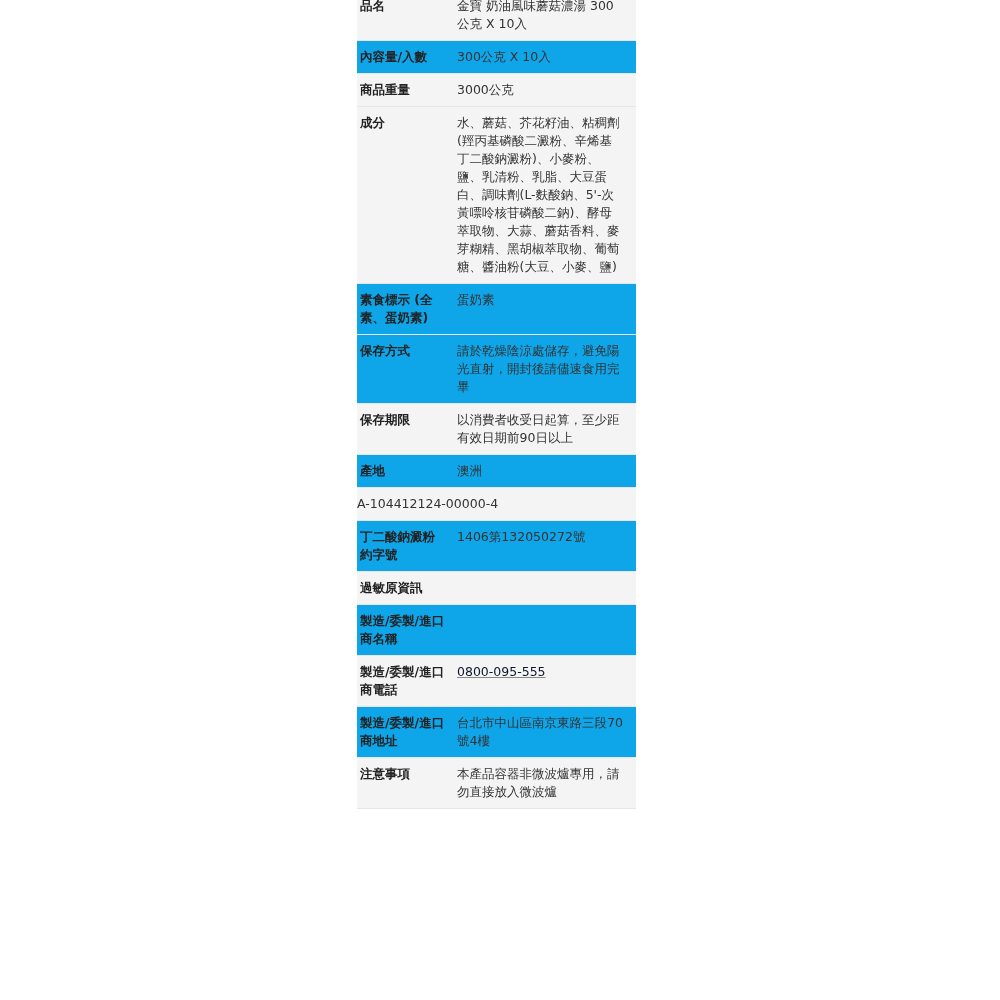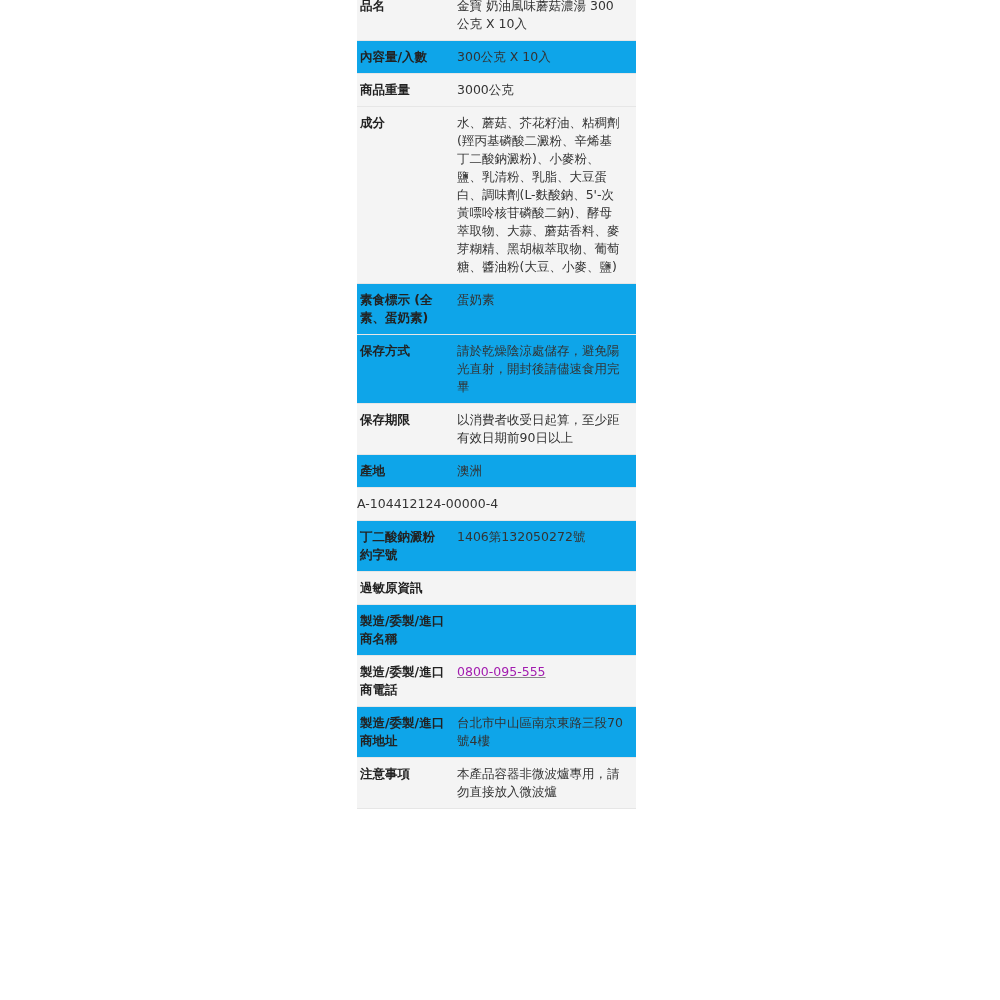--- a/index.html
+++ b/index.html
@@ -38,21 +38,21 @@
     box-sizing: border-box;
   }
   .spec-value {
     flex: 1;
     padding: 7px 6px 7px 0;
     color: #333333;
     box-sizing: border-box;
     white-space: pre-line;
   }
   .spec-value a {
-    color: #a21caf;
+    color: #0f172a;
     text-decoration: underline;
     text-decoration-color: #888;
   }
 </style>
 </head>
 <body>
 
 <div class="spec-table">
   <div class="spec-row shade">
     <div class="spec-label">品名</div>

